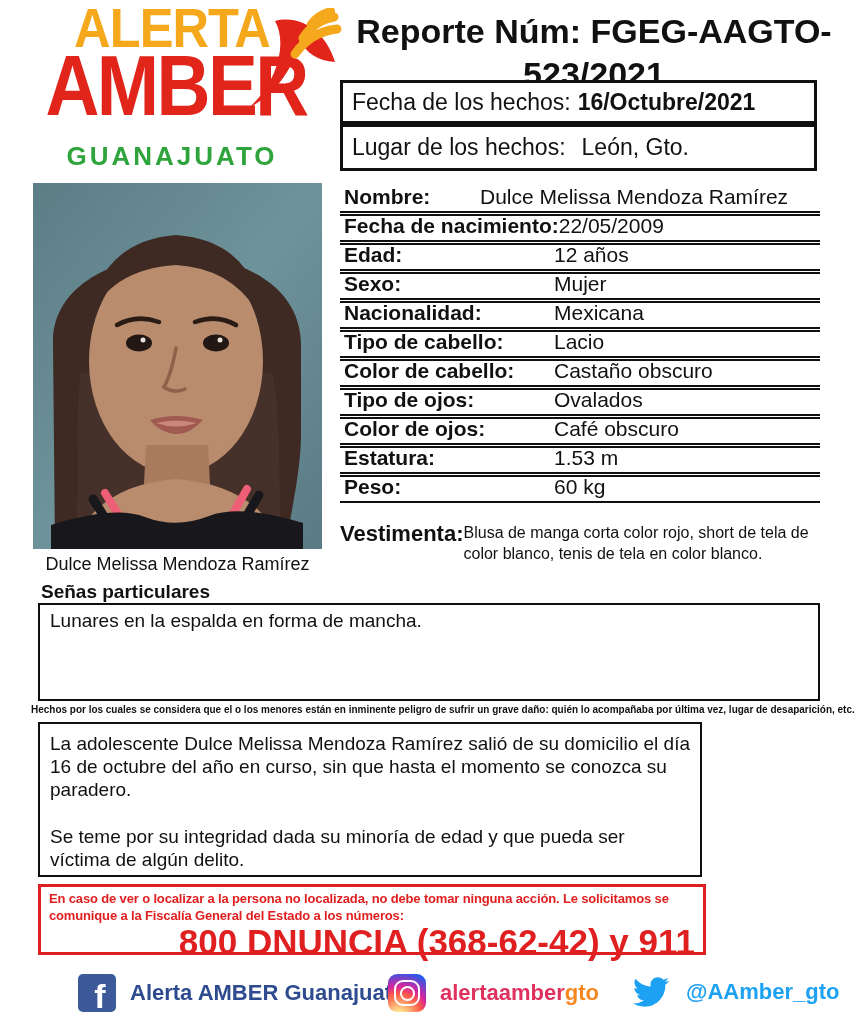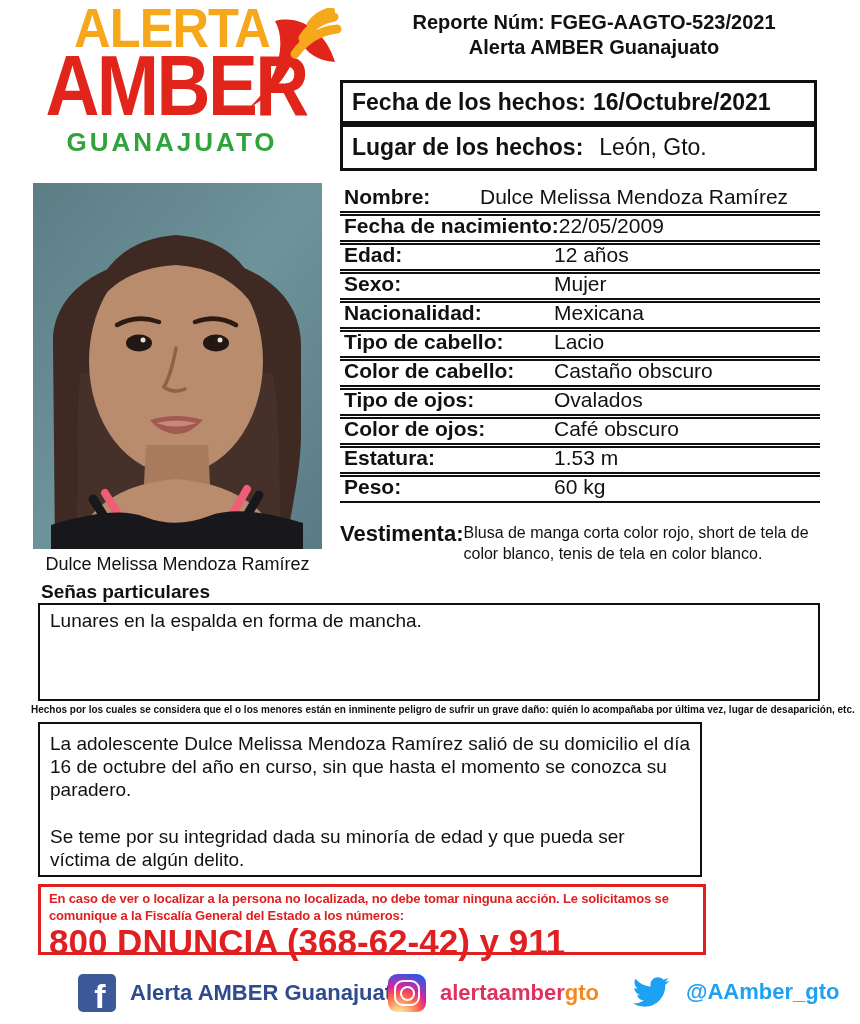--- a/index.html
+++ b/index.html
@@ -6,31 +6,31 @@
   .poster{position:relative;width:860px;height:1024px;background:#ffffff;overflow:hidden;
           font-family:"Liberation Sans","DejaVu Sans",sans-serif;color:#111;}
 
   
   .logo{position:absolute;left:25px;top:2px;width:312px;height:170px;}
   .lw1{width:262px;margin-left:16px;text-align:center;color:#F5A81C;font-size:55px;font-weight:800;
        line-height:.95;letter-spacing:-1px;transform:scaleX(.92);transform-origin:center;}
   .lw2{width:302px;text-align:center;color:#E1251B;font-size:85px;font-weight:800;line-height:.88;
        letter-spacing:-3px;transform:scaleX(.88);transform-origin:center;margin-top:-5px;}
   .lw3{width:282px;margin-left:6px;text-align:center;color:#2FA43C;font-size:26px;font-weight:800;
-       letter-spacing:3px;margin-top:3px;}
+       letter-spacing:3px;margin-top:17px;}
   .horn{position:absolute;right:-6px;top:6px;}
 
   
   .report-title{position:absolute;left:340px;top:10px;width:508px;text-align:center;
-                font-size:20px;font-weight:bold;line-height:1.27;}
+                font-size:34px;font-weight:bold;line-height:1.27;}
   .hbox{position:absolute;left:340px;width:477px;border:3px solid #101010;background:#fff;
         display:flex;align-items:center;padding-left:9px;box-sizing:border-box;}
   .hbox-date{top:80px;height:44px;}
   .hbox-place{top:124px;height:47px;}
-  .hbox .lbl{font-size:23px;font-weight:bold;}
+  .hbox .lbl{font-size:23px;font-weight:normal;}
   .hbox .val-b{font-size:23px;font-weight:bold;margin-left:7px;}
   .hbox .val{font-size:23px;margin-left:16px;}
 
   
   .photo-wrap{position:absolute;left:33px;top:183px;width:289px;height:366px;}
   .photo-wrap svg{display:block;}
   .photo-caption{position:absolute;left:33px;top:554px;width:289px;text-align:center;font-size:18px;}
 
   
   .dtable{position:absolute;left:340px;top:187px;width:480px;}
@@ -54,21 +54,21 @@
               white-space:nowrap;transform:scaleX(.95);transform-origin:left;}
   .desc-box{position:absolute;left:38px;top:722px;width:664px;height:155px;border:2.5px solid #101010;
             box-sizing:border-box;padding:8px 10px;font-size:19px;line-height:1.22;}
   .desc-box p{margin:0;}
   .desc-box p + p{margin-top:23px;}
 
   
   .alert-box{position:absolute;left:38px;top:884px;width:668px;height:71px;border:3px solid #E02020;
              box-sizing:border-box;padding:3px 8px 0;}
   .alert-text{color:#E02020;font-size:13px;font-weight:bold;line-height:1.32;letter-spacing:-.15px;}
-  .alert-phone{color:#E02020;font-size:35px;font-weight:bold;text-align:left;line-height:1.0;margin-top:0;}
+  .alert-phone{color:#E02020;font-size:35px;font-weight:bold;text-align:right;line-height:1.0;margin-top:0;}
 
   
   .footer{position:absolute;left:0;top:974px;width:860px;height:46px;}
   .f-item{position:absolute;display:flex;align-items:center;gap:14px;text-decoration:none;}
   .f-fb{left:78px;}
   .f-ig{left:388px;}
   .f-tw{left:630px;}
   .fb-icon{width:38px;height:38px;border-radius:5px;background:#3C5A99;display:flex;
            align-items:flex-end;justify-content:center;overflow:hidden;}
   .fb-glyph{color:#fff;font-size:34px;font-weight:bold;line-height:.92;transform:translateX(3px);}

